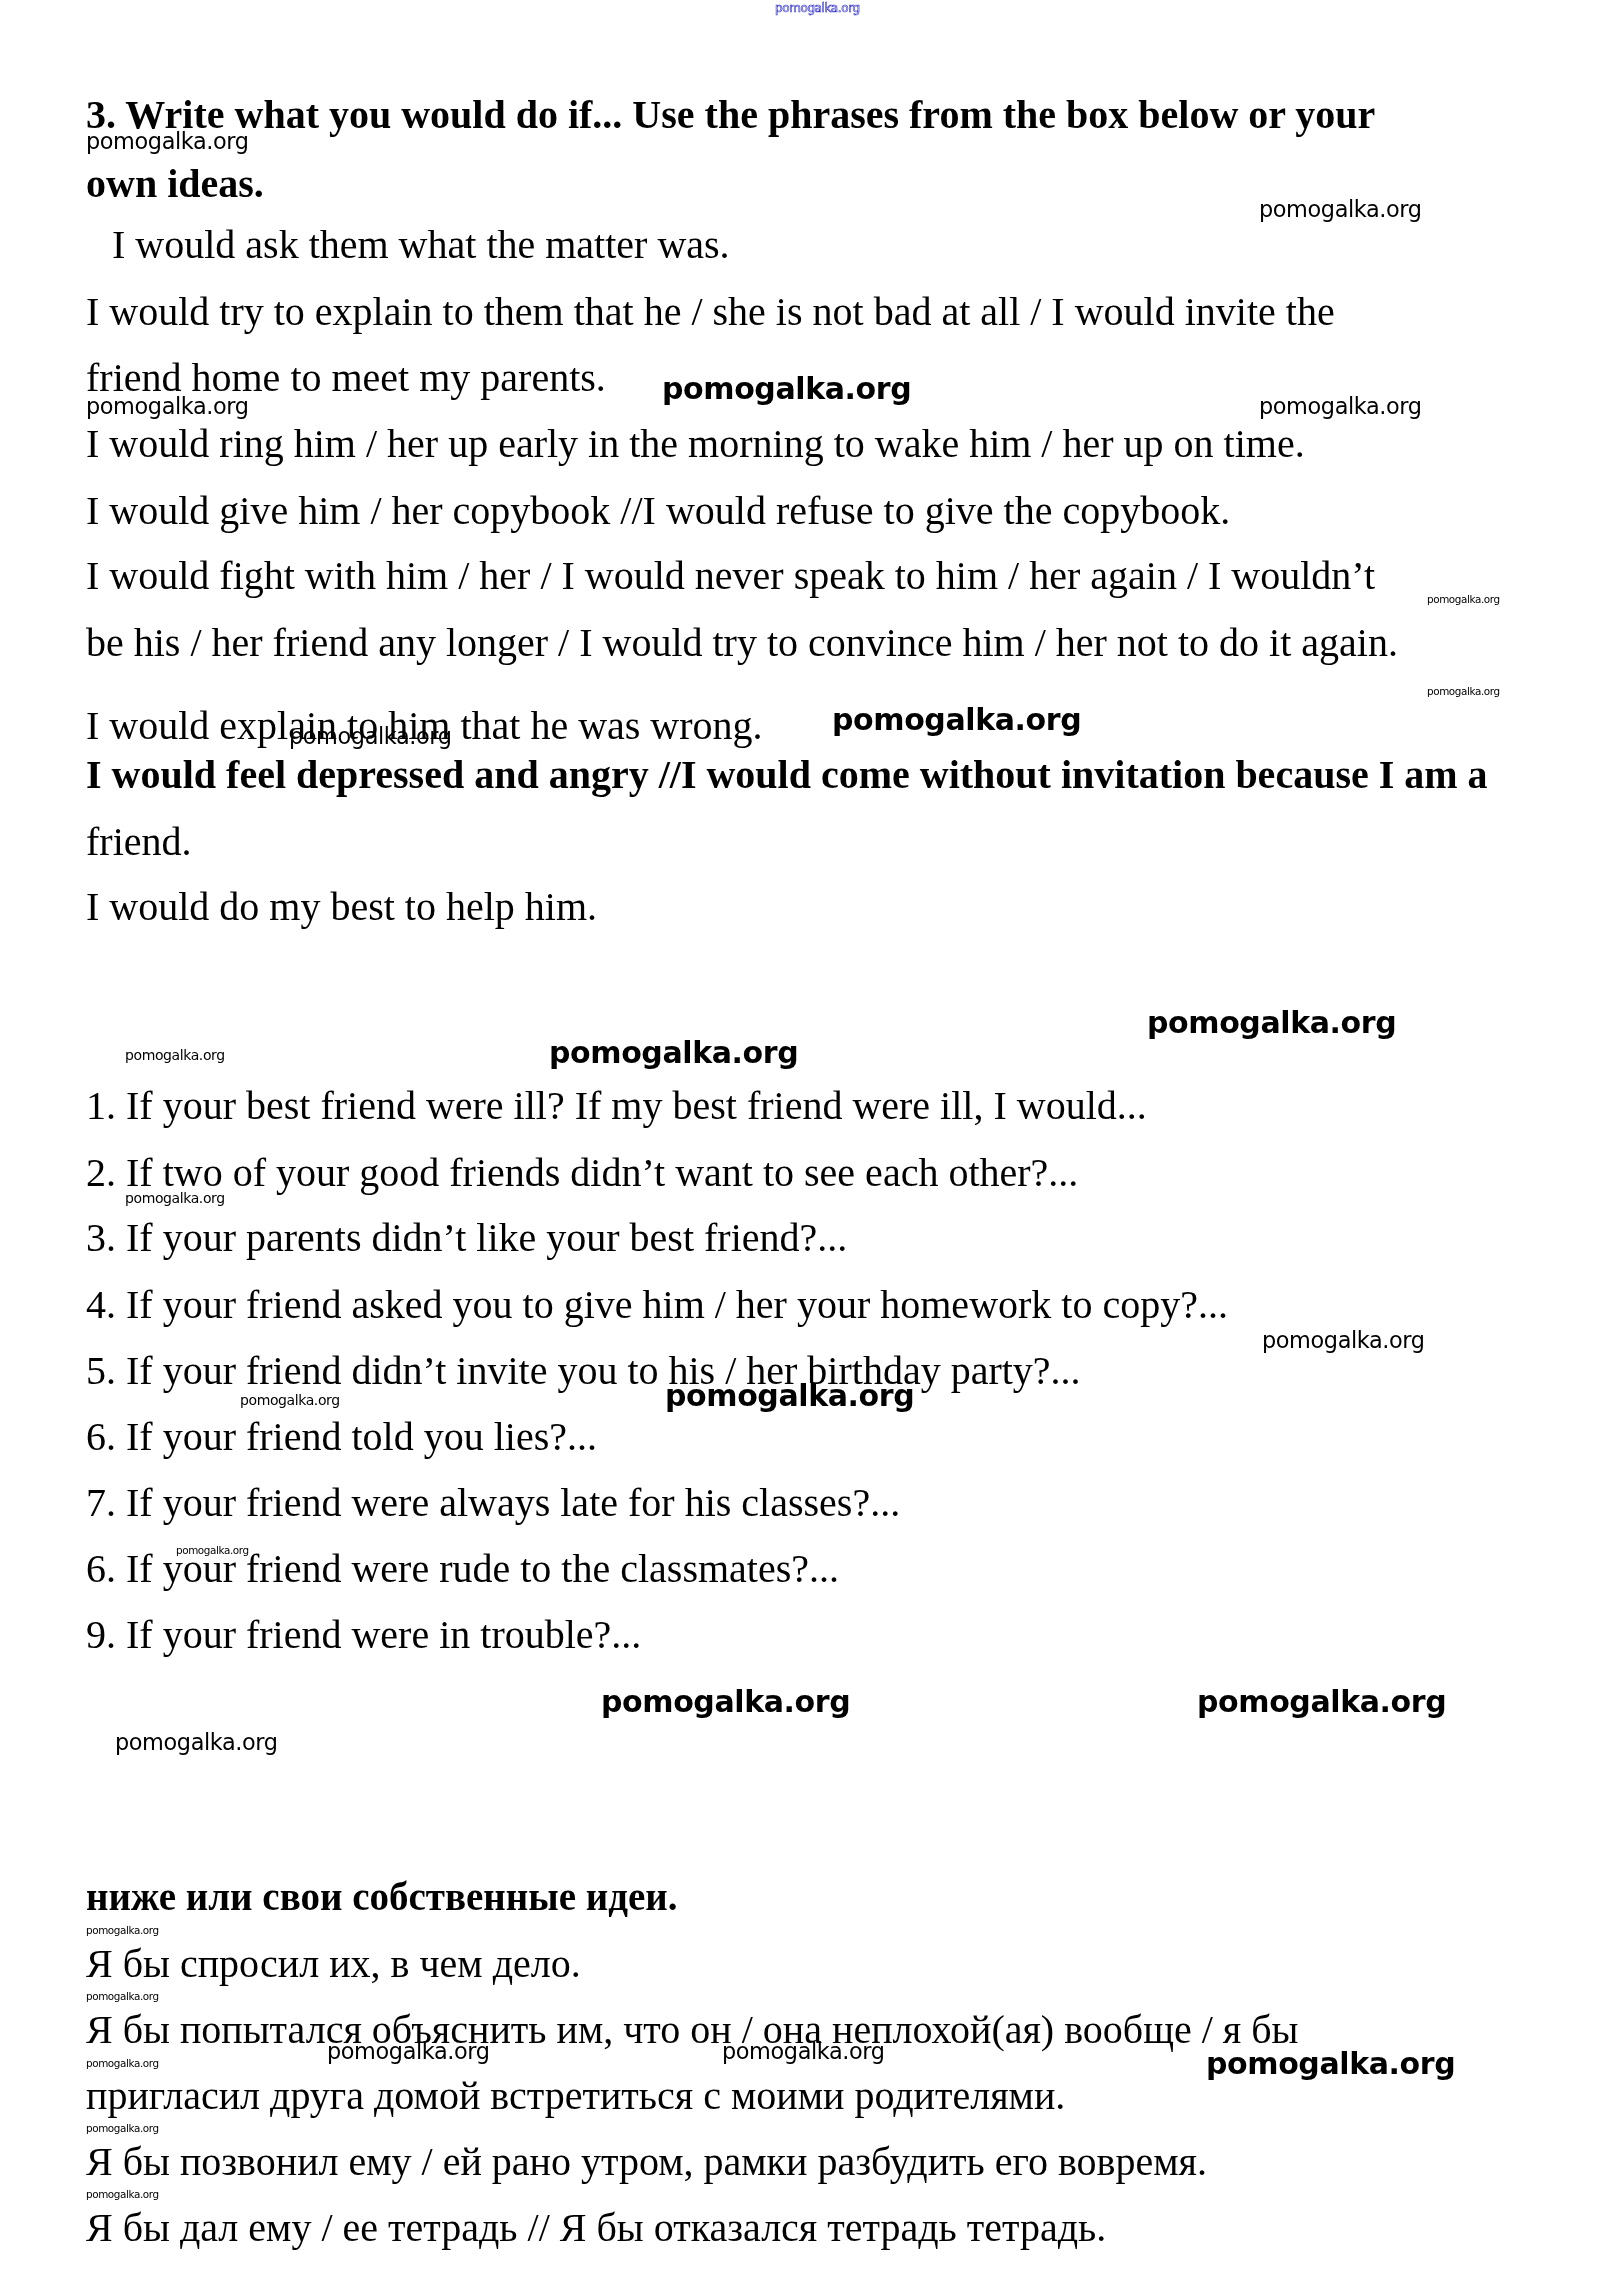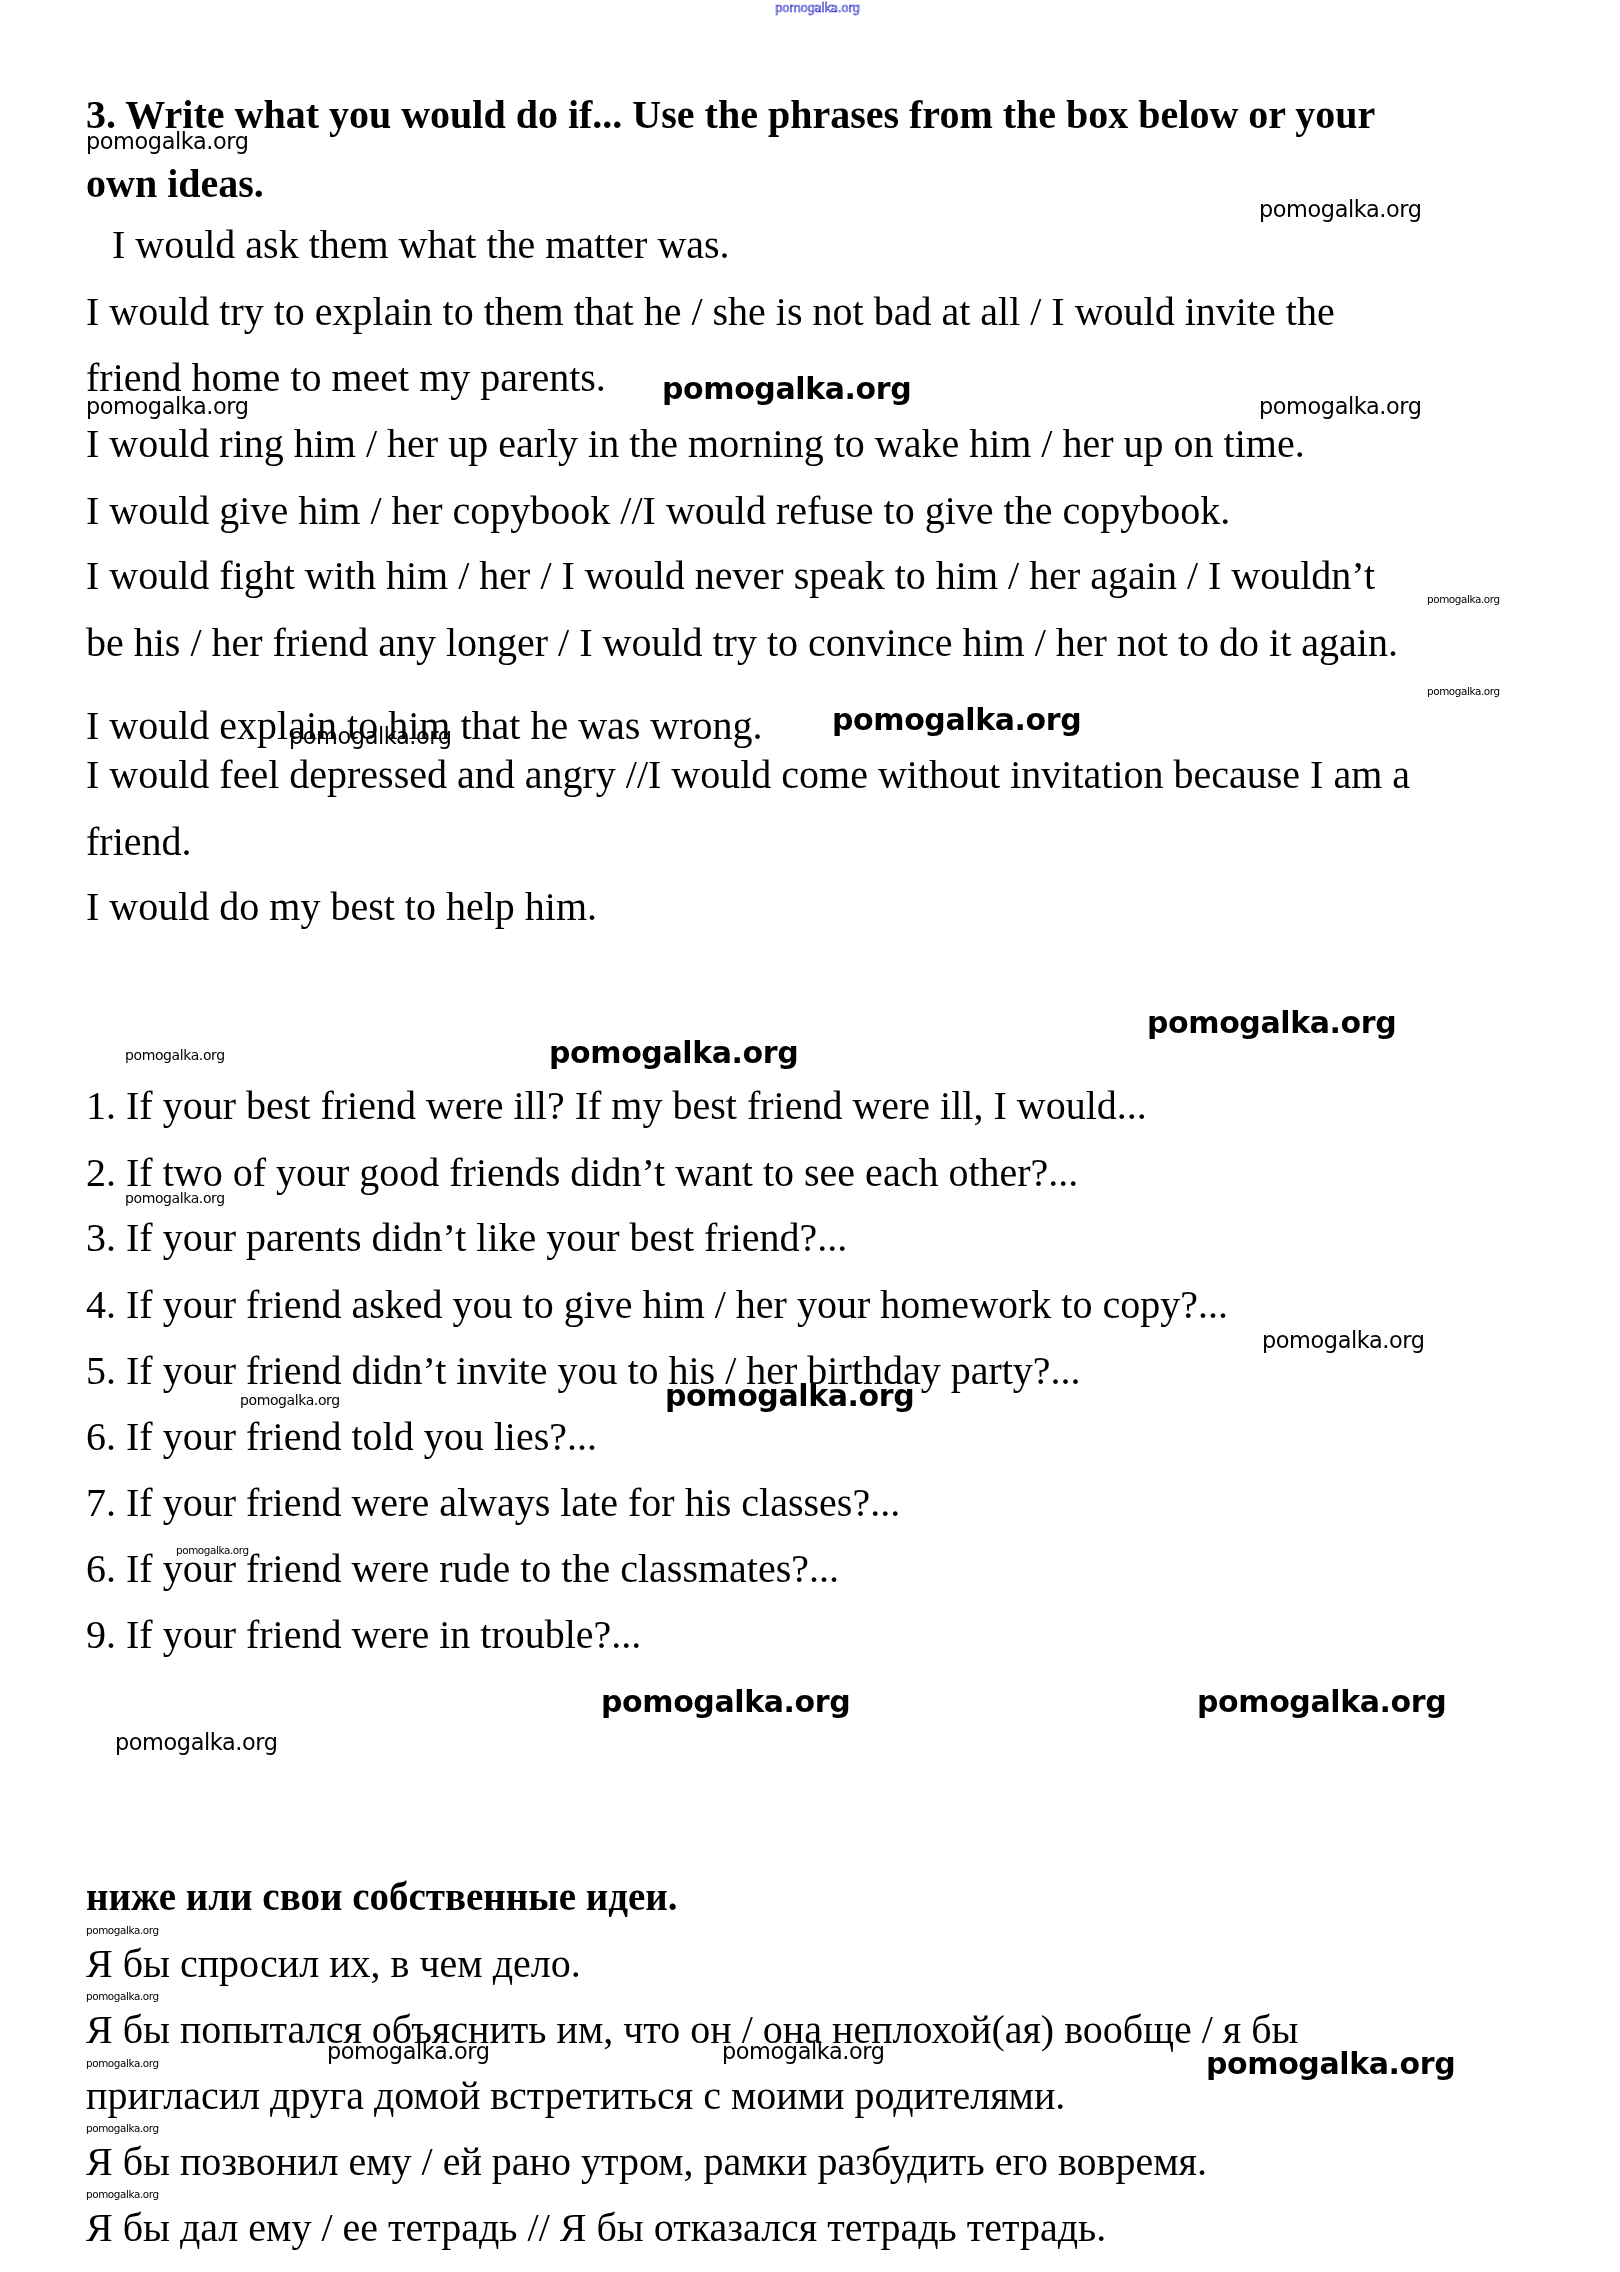--- a/index.html
+++ b/index.html
@@ -36,21 +36,21 @@
   <div class="line bold" style="top:164px; font-size:40px;">own ideas.</div>
 
   <div class="line" style="top:225px;margin-left:26px;">I would ask them what the matter was.</div>
   <div class="line" style="top:292px;">I would try to explain to them that he / she is not bad at all / I would invite the</div>
   <div class="line" style="top:358px;">friend home to meet my parents.</div>
   <div class="line" style="top:424px;">I would ring him / her up early in the morning to wake him / her up on time.</div>
   <div class="line" style="top:491px;">I would give him / her copybook //I would refuse to give the copybook.</div>
   <div class="line" style="top:556px;">I would fight with him / her / I would never speak to him / her again / I wouldn’t</div>
   <div class="line" style="top:623px;">be his / her friend any longer / I would try to convince him / her not to do it again.</div>
   <div class="line" style="top:706px;">I would explain to him that he was wrong.</div>
-  <div class="line" style="top:755px;">I would feel depressed and angry //I would come without invitation because I am a</div>
+  <div class="line" style="top:755px;font-weight:bold;">I would feel depressed and angry //I would come without invitation because I am a</div>
   <div class="line" style="top:822px;">friend.</div>
   <div class="line" style="top:887px;">I would do my best to help him.</div>
 
   <div class="line" style="top:1086px;">1. If your best friend were ill? If my best friend were ill, I would...</div>
   <div class="line" style="top:1153px;">2. If two of your good friends didn’t want to see each other?...</div>
   <div class="line" style="top:1218px;">3. If your parents didn’t like your best friend?...</div>
   <div class="line" style="top:1285px;">4. If your friend asked you to give him / her your homework to copy?...</div>
   <div class="line" style="top:1351px;">5. If your friend didn’t invite you to his / her birthday party?...</div>
   <div class="line" style="top:1417px;">6. If your friend told you lies?...</div>
   <div class="line" style="top:1483px;">7. If your friend were always late for his classes?...</div>

